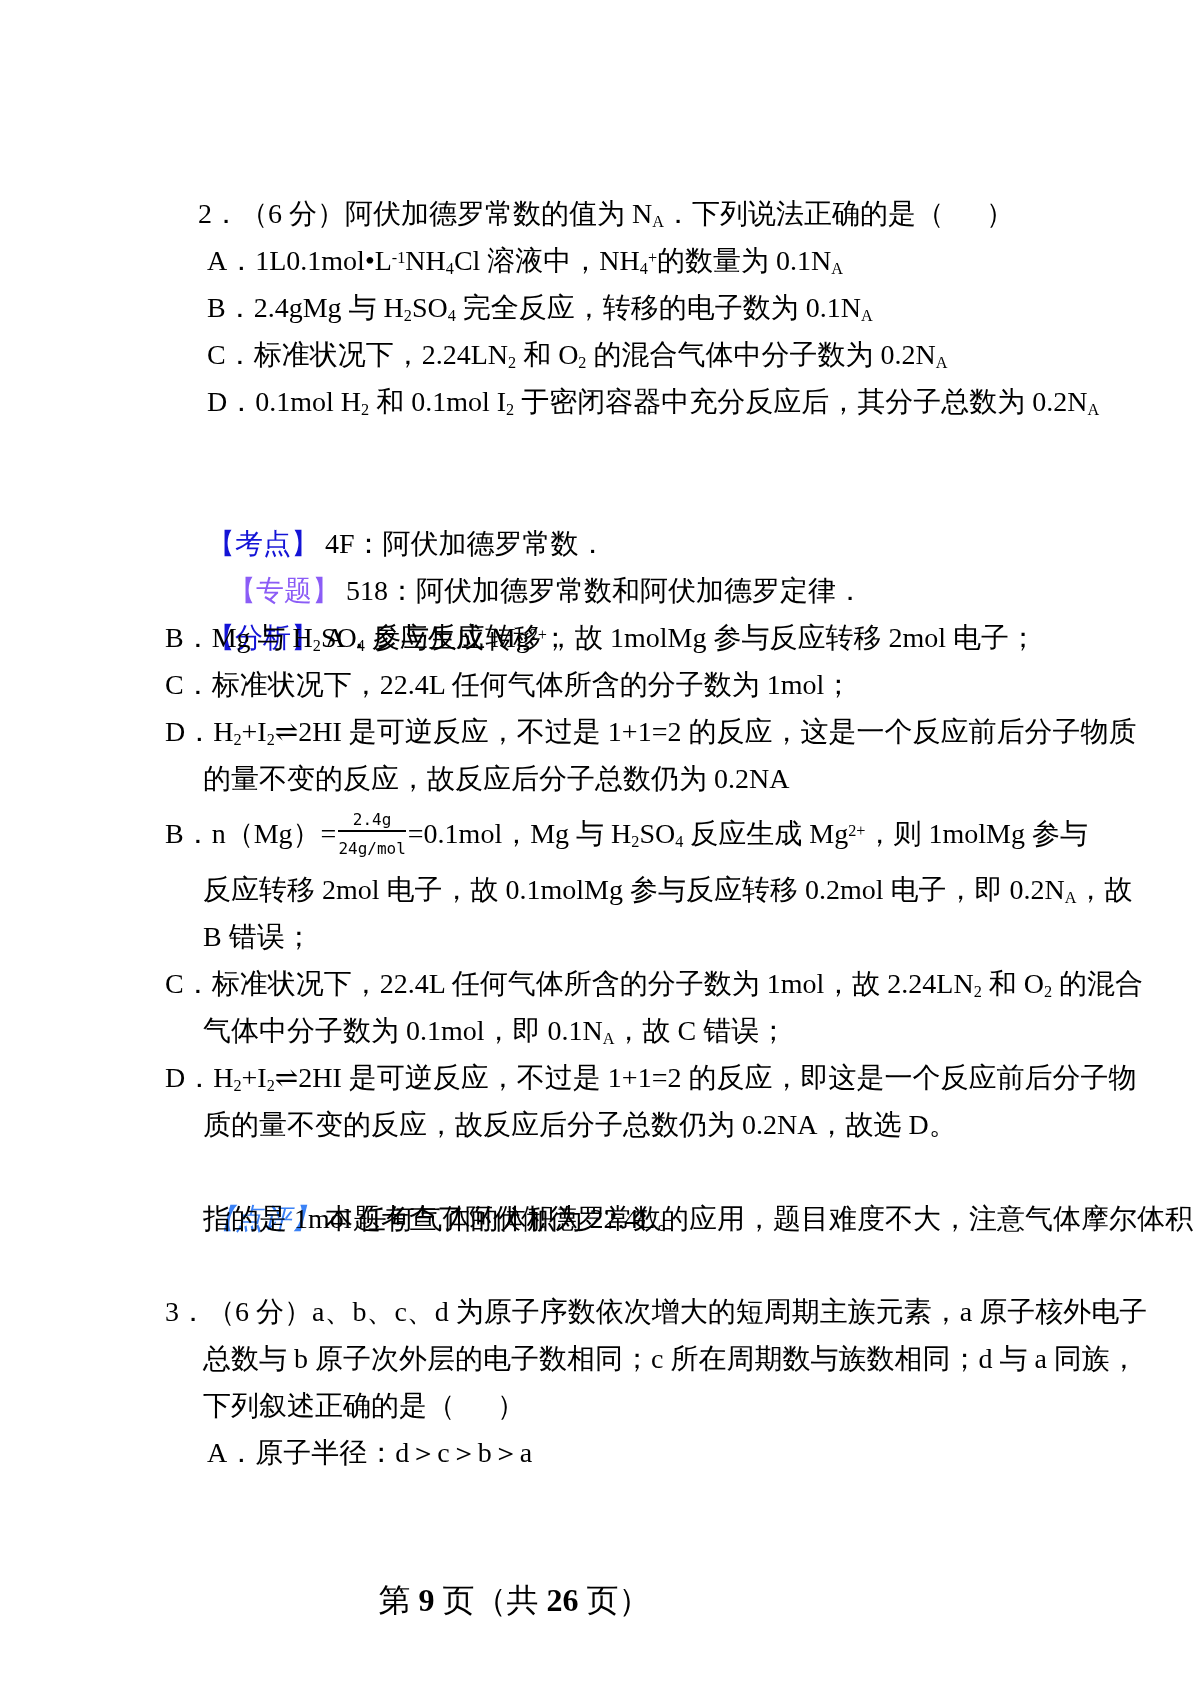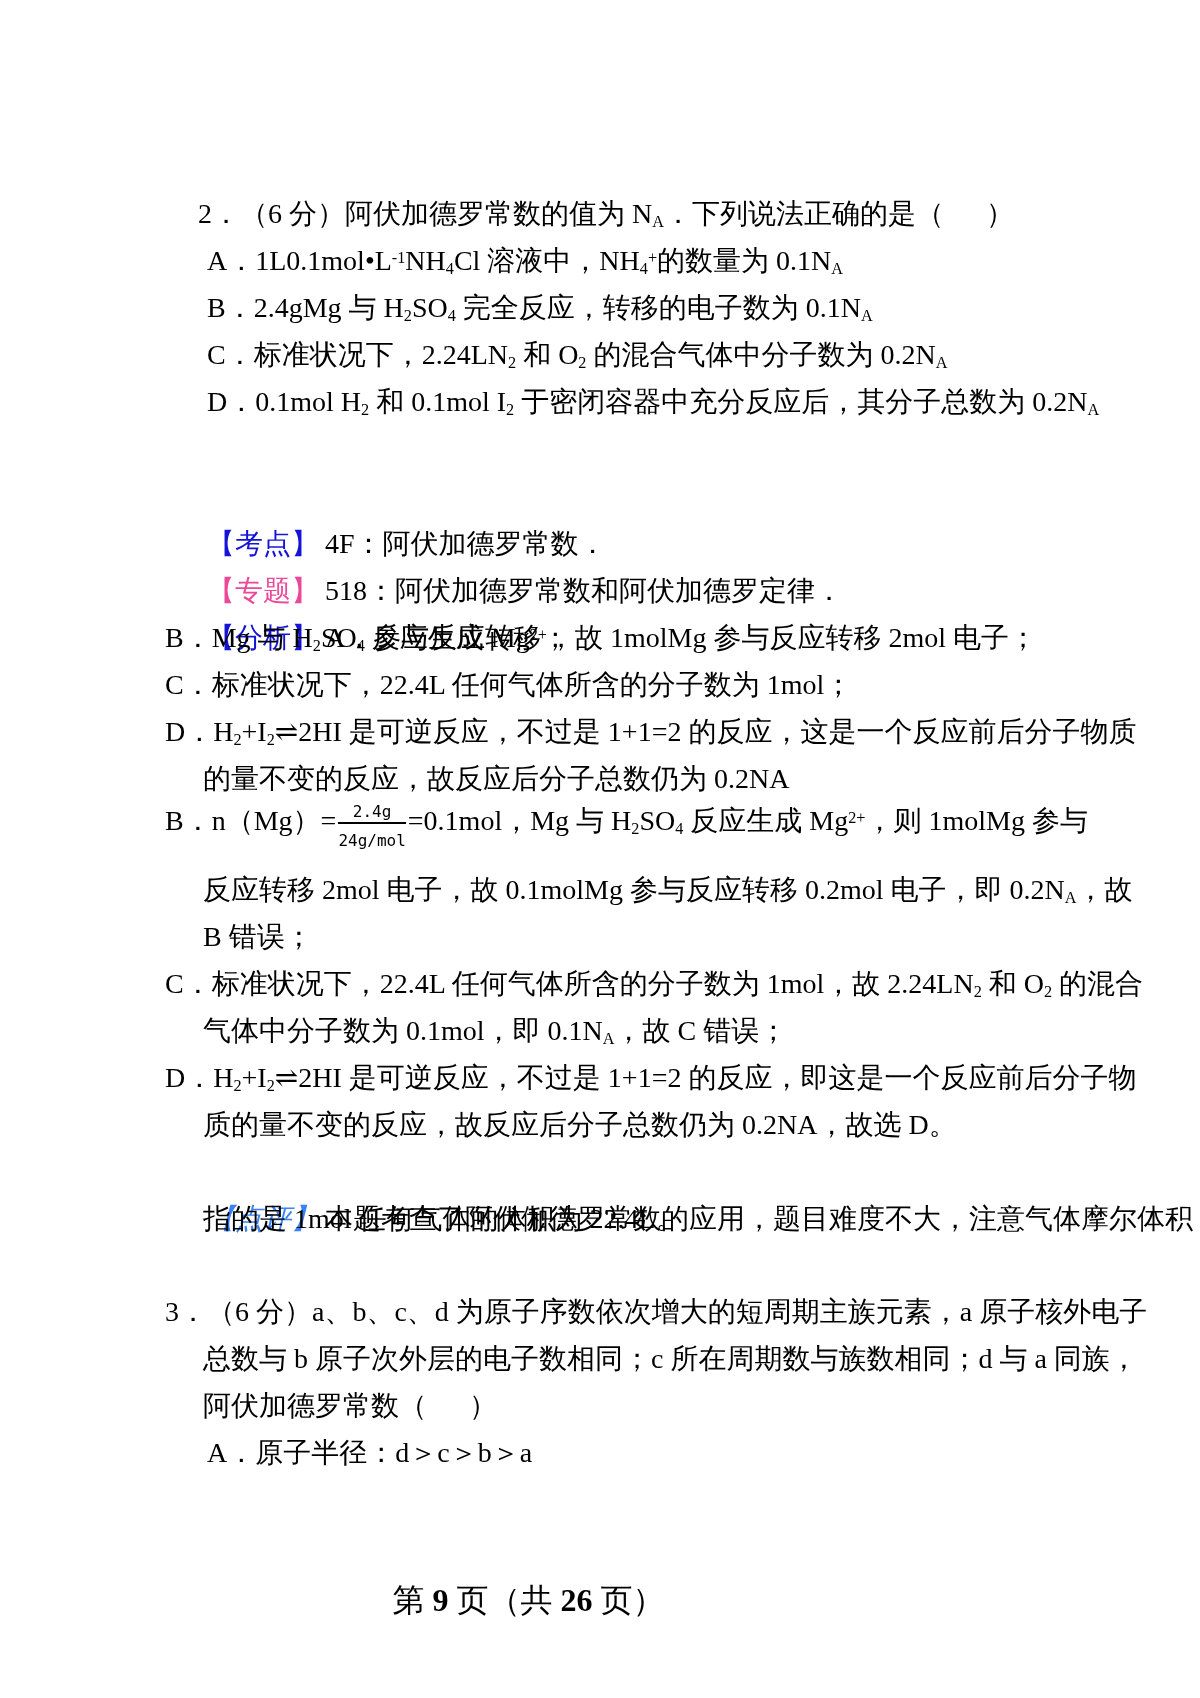--- a/index.html
+++ b/index.html
@@ -27,21 +27,21 @@
   .mt-q3   { margin-top:46px; }
   .opt     { padding-left:42px; }
   .cont    { padding-left:38px; }
   .label   { margin-right:6px; }
   sub { font-size:58%; line-height:0; vertical-align:-0.25em; }
   sup { font-size:58%; line-height:0; vertical-align:0.45em; }
   b   { font-weight:bold; }
   .fracline {
     height:64px;
     display:flex;
-    align-items:flex-start;
+    align-items:center;
     white-space:pre;
   }
   .frac {
     display:inline-block;
     text-align:center;
     vertical-align:middle;
     font-family:"DejaVu Sans Mono","Liberation Mono",monospace;
     font-size:16px;
     line-height:1.2;
     margin:0 2px;
@@ -50,21 +50,21 @@
     display:block;
     border-bottom:2px solid #000;
     padding:0 5px 1px 5px;
   }
   .frac .den {
     display:block;
     padding-top:7px;
   }
   .footer {
     position:absolute;
-    left:17px; top:1546px;
+    left:3px; top:1546px;
     width:991px;
     height:36px;
     line-height:36px;
     text-align:center;
     font-size:32px;
     white-space:pre;
   }
 </style>
 </head>
 <body>
@@ -76,21 +76,21 @@
     <div class="l opt">A．1L0.1mol•L<sup>-1</sup>NH<sub>4</sub>Cl 溶液中，NH<sub>4</sub><sup>+</sup>的数量为 0.1N<sub>A</sub></div>
     <div class="l opt">B．2.4gMg 与 H<sub>2</sub>SO<sub>4</sub> 完全反应，转移的电子数为 0.1N<sub>A</sub></div>
     <div class="l opt">C．标准状况下，2.24LN<sub>2</sub> 和 O<sub>2</sub> 的混合气体中分子数为 0.2N<sub>A</sub></div>
     <div class="l opt">D．0.1mol H<sub>2</sub> 和 0.1mol I<sub>2</sub> 于密闭容器中充分反应后，其分子总数为 0.2N<sub>A</sub></div>
 
     <div class="l mt-sec">
       <span class="label" style="color: rgb(20, 20, 214);">【考点】</span><span>4F：阿伏加德罗常数．</span>
     </div>
 
     <div class="l">
-      <span class="label" style="color: #ec4899;">【专题】</span><span>518：阿伏加德罗常数和阿伏加德罗定律．</span>
+      <span class="label" style="color: #8b5cf6; margin-left: 21px;">【专题】</span><span>518：阿伏加德罗常数和阿伏加德罗定律．</span>
     </div>
 
     <div class="l">
       <span class="label" style="color: rgb(20, 20, 214);">【分析】</span><span>A．参与反应转移；</span>
     </div>
     <div class="l">B．Mg 与 H<sub>2</sub>SO<sub>4</sub> 反应生成 Mg<sup>2+</sup>，故 1molMg 参与反应转移 2mol 电子；</div>
     <div class="l">C．标准状况下，22.4L 任何气体所含的分子数为 1mol；</div>
     <div class="l">D．H<sub>2</sub>+I<sub>2</sub>⇌2HI 是可逆反应，不过是 1+1=2 的反应，这是一个反应前后分子物质</div>
     <div class="l cont">的量不变的反应，故反应后分子总数仍为 0.2NA</div>
 
@@ -104,21 +104,21 @@
     <div class="l">D．H<sub>2</sub>+I<sub>2</sub>⇌2HI 是可逆反应，不过是 1+1=2 的反应，即这是一个反应前后分子物</div>
     <div class="l cont">质的量不变的反应，故反应后分子总数仍为 0.2NA，故选 D。</div>
 
     <div class="l">
       <span class="label" style="color: #3b82f6; font-style: italic;">【点评】</span><span>本题考查了阿伏伽德罗常数的应用，题目难度不大，注意气体摩尔体积</span>
     </div>
     <div class="l cont">指的是 1mol 任何气体的体积为 22.4L。</div>
 
     <div class="l mt-q3">3．（6 分）a、b、c、d 为原子序数依次增大的短周期主族元素，a 原子核外电子</div>
     <div class="l cont">总数与 b 原子次外层的电子数相同；c 所在周期数与族数相同；d 与 a 同族，</div>
-    <div class="l cont">阿伏加德罗常数（      ）</div>
+    <div class="l cont">下列叙述正确的是（      ）</div>
     <div class="l opt">A．原子半径：d＞c＞b＞a</div>
 
   </div>
 
   <div class="footer">
     <span>第 <b>9</b> 页（共 <b>26</b> 页）</span>
   </div>
 </div>
 
 </body></html>

